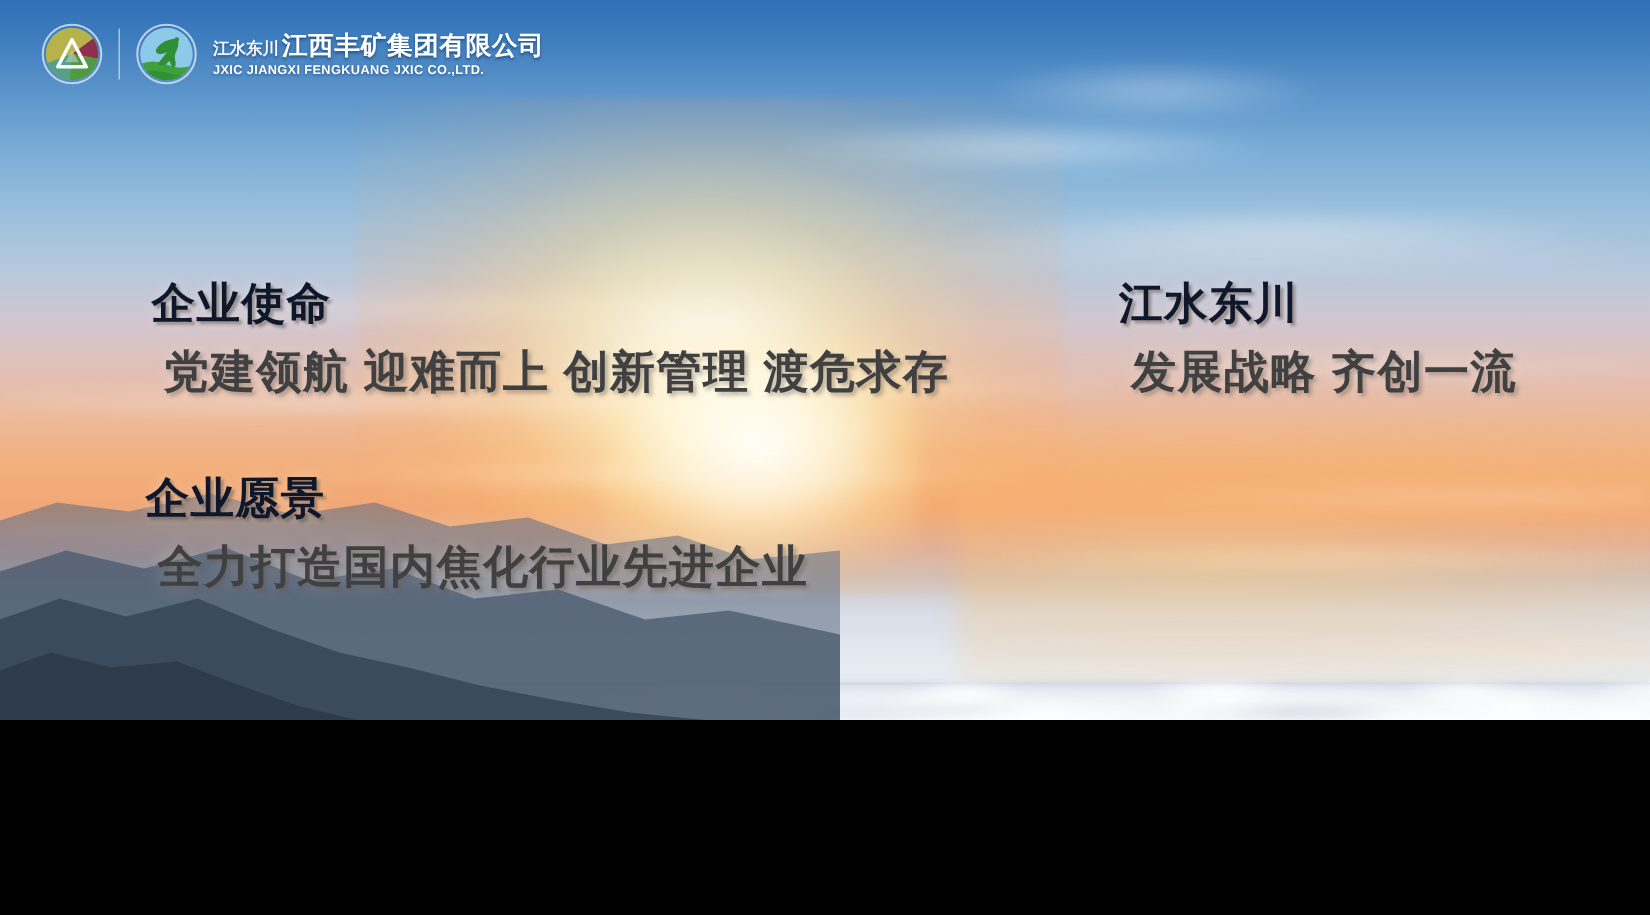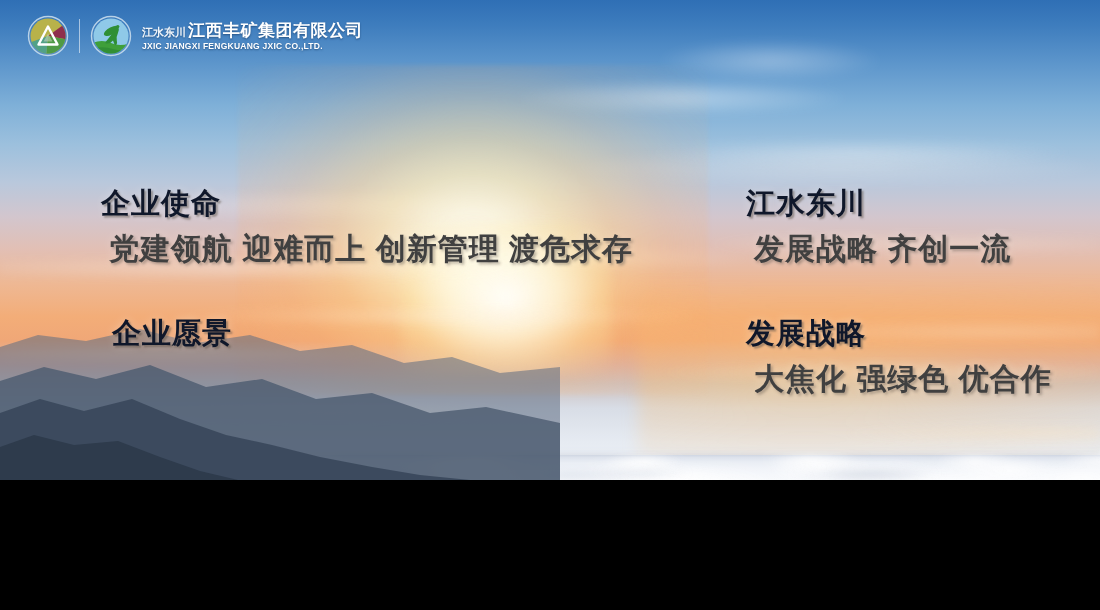--- a/index.html
+++ b/index.html
@@ -317,21 +317,21 @@
     white-space: nowrap;
     text-shadow:
       2px 2px 3px rgba(95,85,75,.45),
       0 0 12px rgba(255,255,255,.30);
   }
   .block-body { margin-top: 8px; padding-left: 8px; }
 
   
   .block-mission  { left: 101px; top: 188px; }
   .block-spirit   { left: 746px; top: 188px; }
-  .block-vision   { left: 112px; top: 318px; }
+  .block-vision   { left: 97px; top: 318px; }
   .block-strategy { left: 746px; top: 318px; }
 </style>
 </head>
 <body>
 
 <div class="slide">
 
   <div class="bg">
     <div class="sky"></div>
 
@@ -429,24 +429,19 @@
     <div class="block block-spirit">
       <p class="block-heading">江水东川</p>
       <div class="block-body">
         <p class="block-line">发展战略 齐创一流</p>
       </div>
     </div>
 
     <div class="block block-vision">
       <p class="block-heading">企业愿景</p>
       <div class="block-body">
+        <p class="block-line">全力打造国内焦化行业先进企业</p>
       </div>
     </div>
 
-    <div class="block block-strategy">
-      <p class="block-heading">发展战略</p>
-      <div class="block-body">
-        <p class="block-line">大焦化  强绿色  优合作</p>
-      </div>
-    </div>
 
   </div>
 </div>
 
 </body></html>

